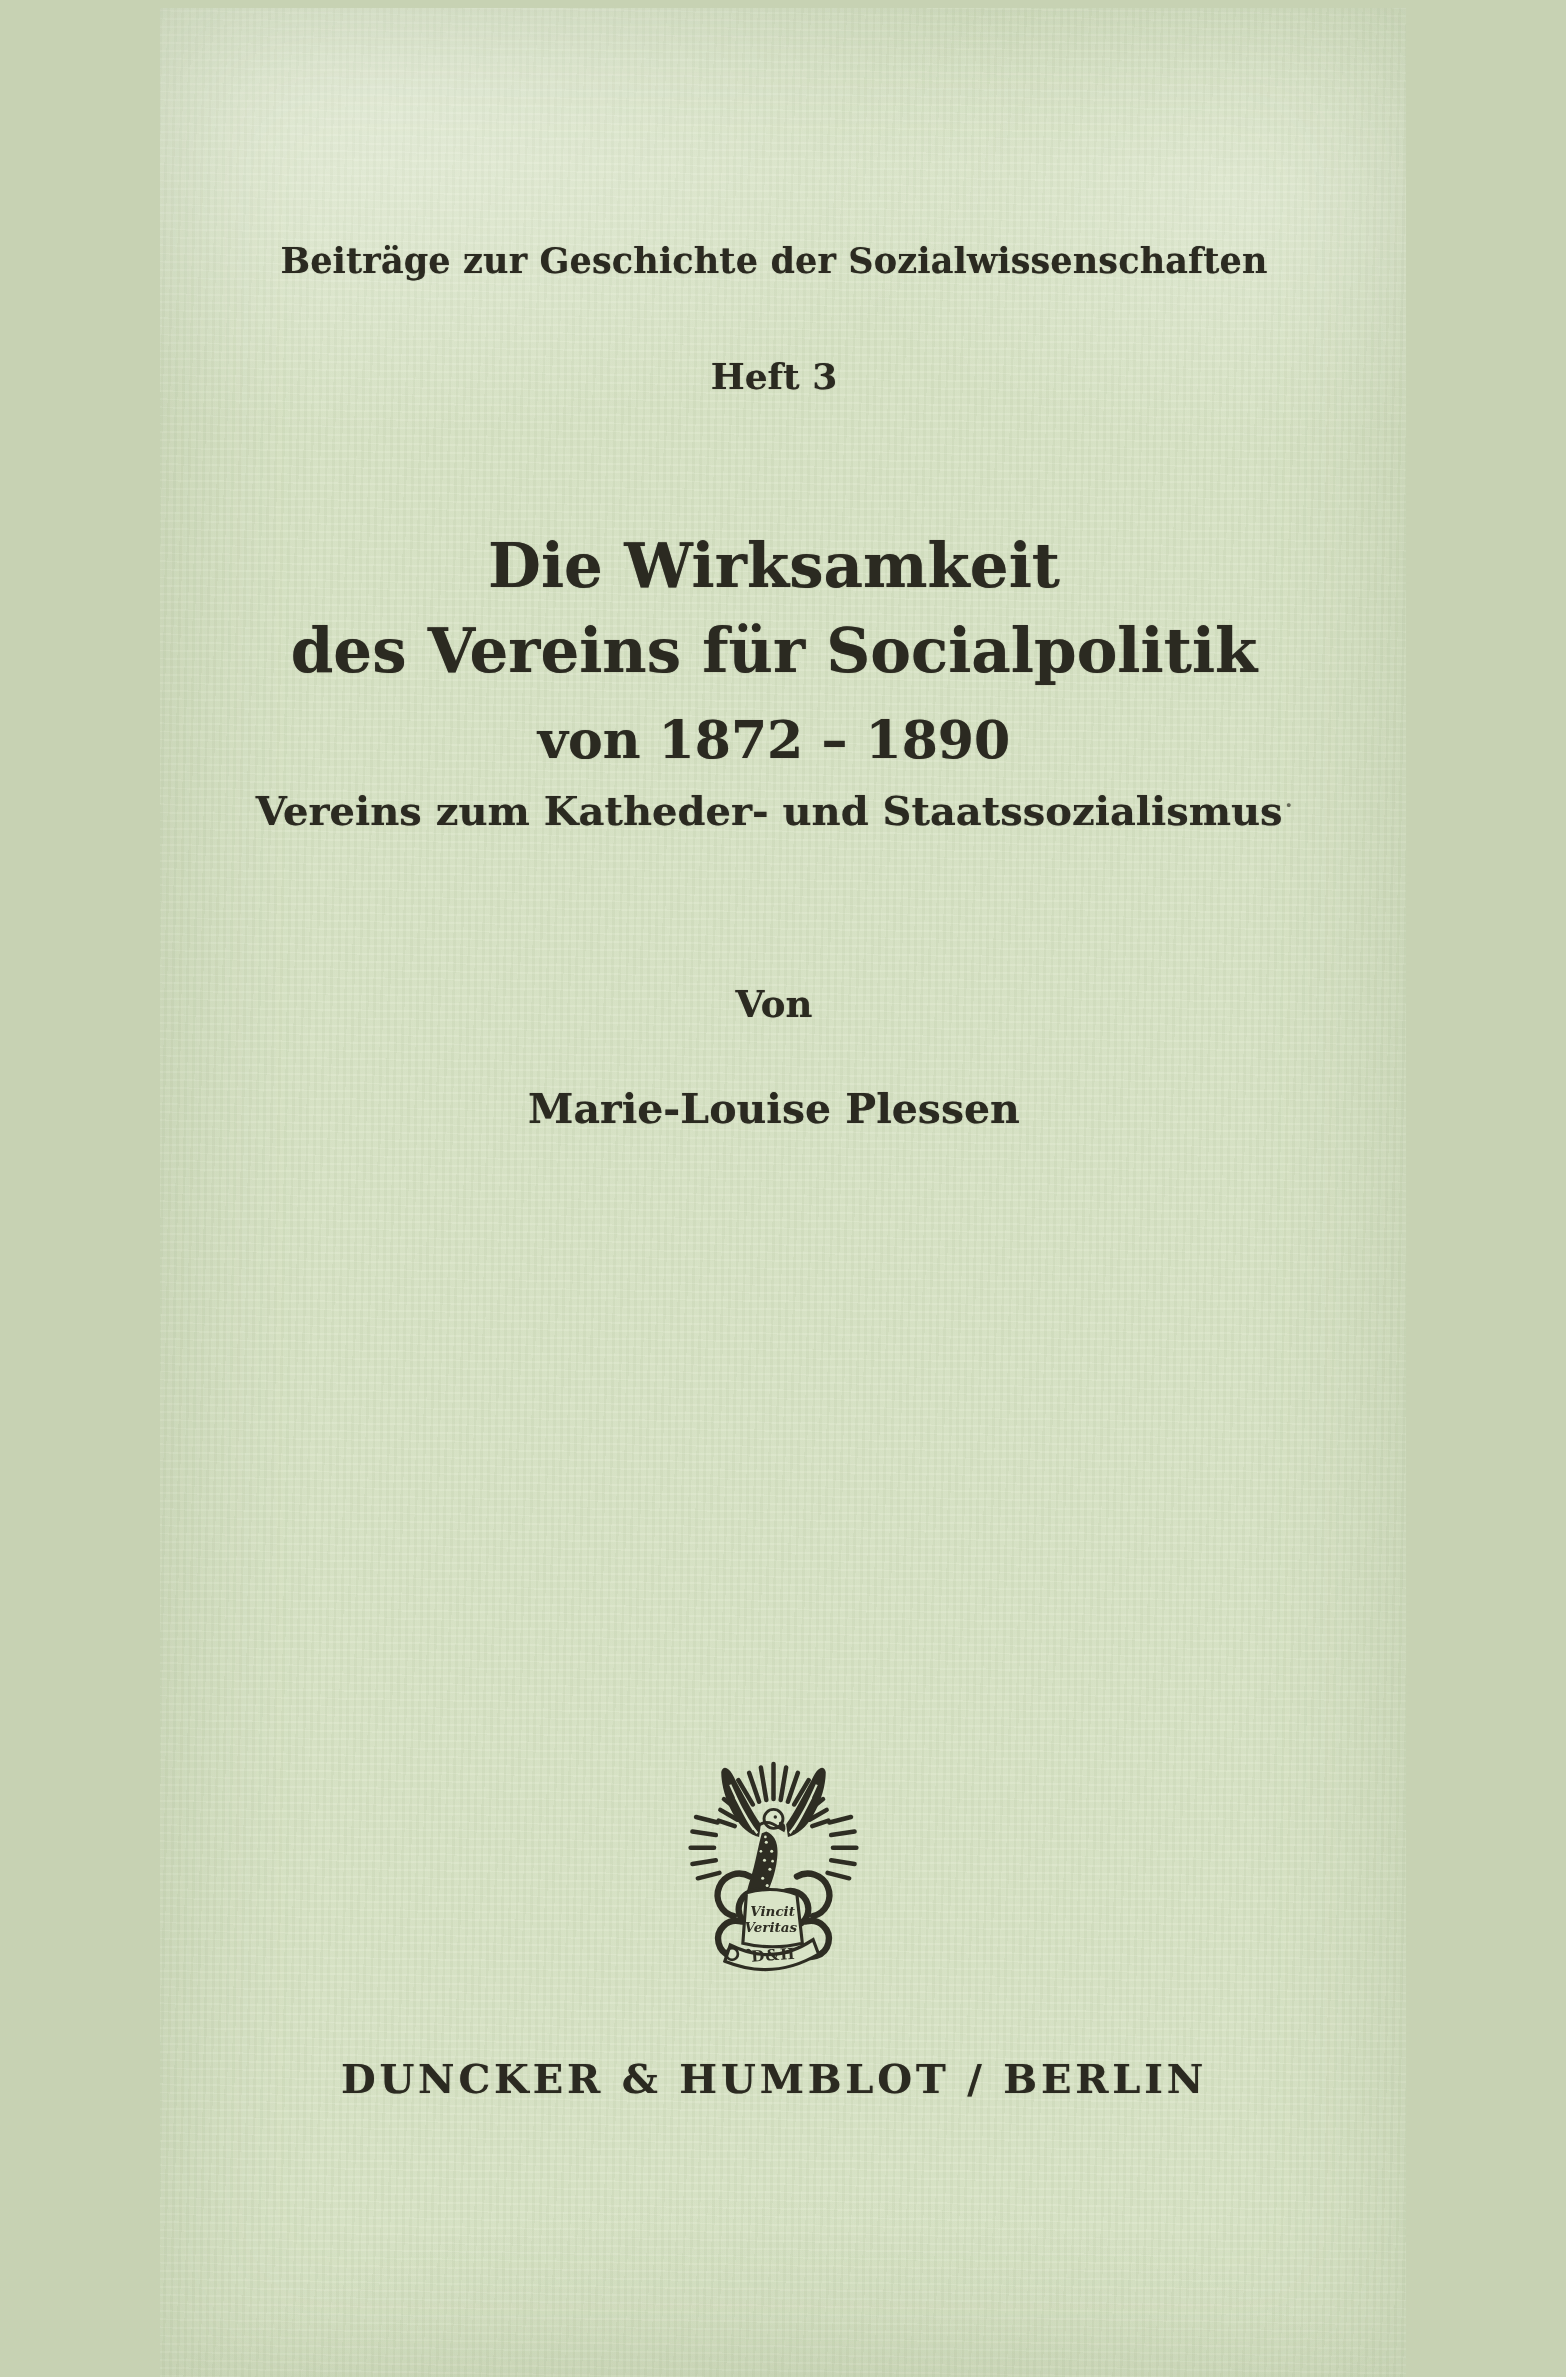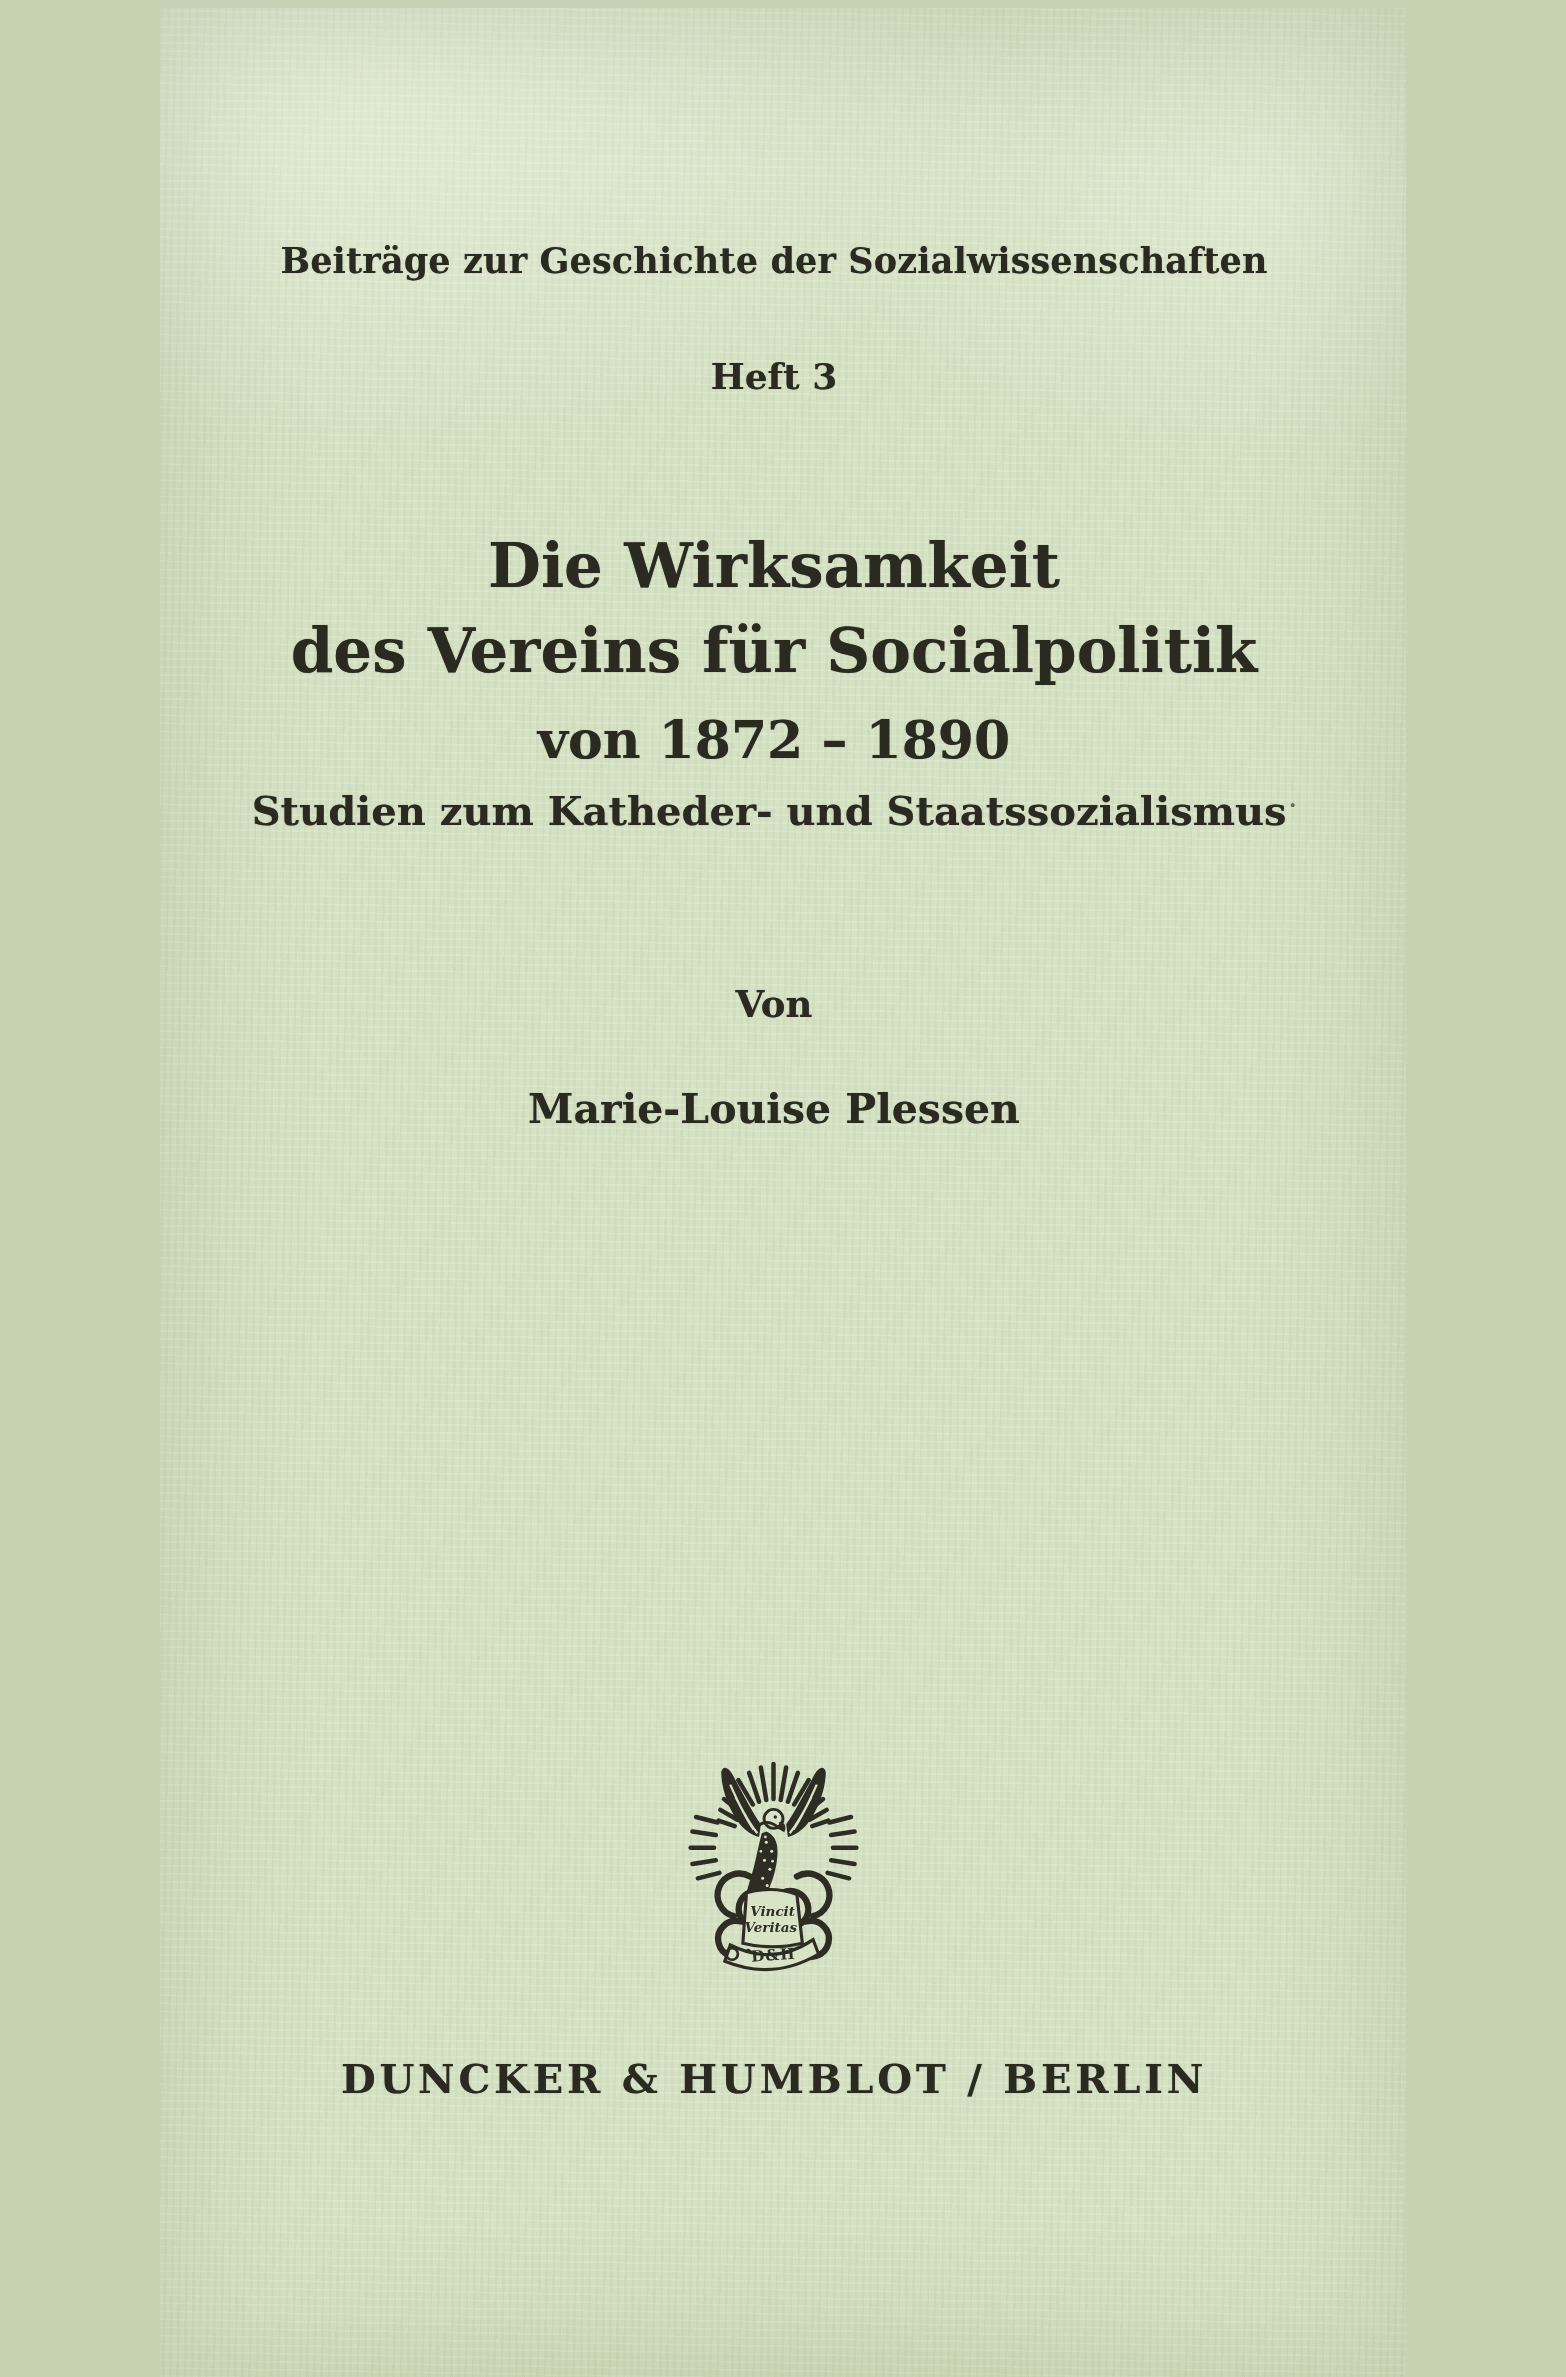--- a/index.html
+++ b/index.html
@@ -53,21 +53,21 @@
     <div class="txt series">Beiträge zur Geschichte der Sozialwissenschaften</div>
 
     <div class="txt issue">Heft 3</div>
 
     <h1 style="margin:0;font-size:inherit;font-weight:inherit">
       <span class="txt title1">Die Wirksamkeit</span>
       <span class="txt title2">des Vereins für Socialpolitik</span>
       <span class="txt title3">von 1872 – 1890</span>
     </h1>
 
-    <div class="txt subtitle"><span>Studien zum Katheder- und Staatssozialismus</span><span class="speck">·</span></div>
+    <div class="txt subtitle"><span>Vereins zum Katheder- und Staatssozialismus</span><span class="speck">·</span></div>
 
     <div class="txt byline">Von</div>
 
     <div class="txt author">Marie-Louise Plessen</div>
 
     <div class="emblem ink">
       <svg viewBox="0 0 212 276" xmlns="http://www.w3.org/2000/svg">
 
         <g stroke="#2e2d23" stroke-width="5" stroke-linecap="round" fill="none">
           <path d="M106,72 L106,33"></path>

